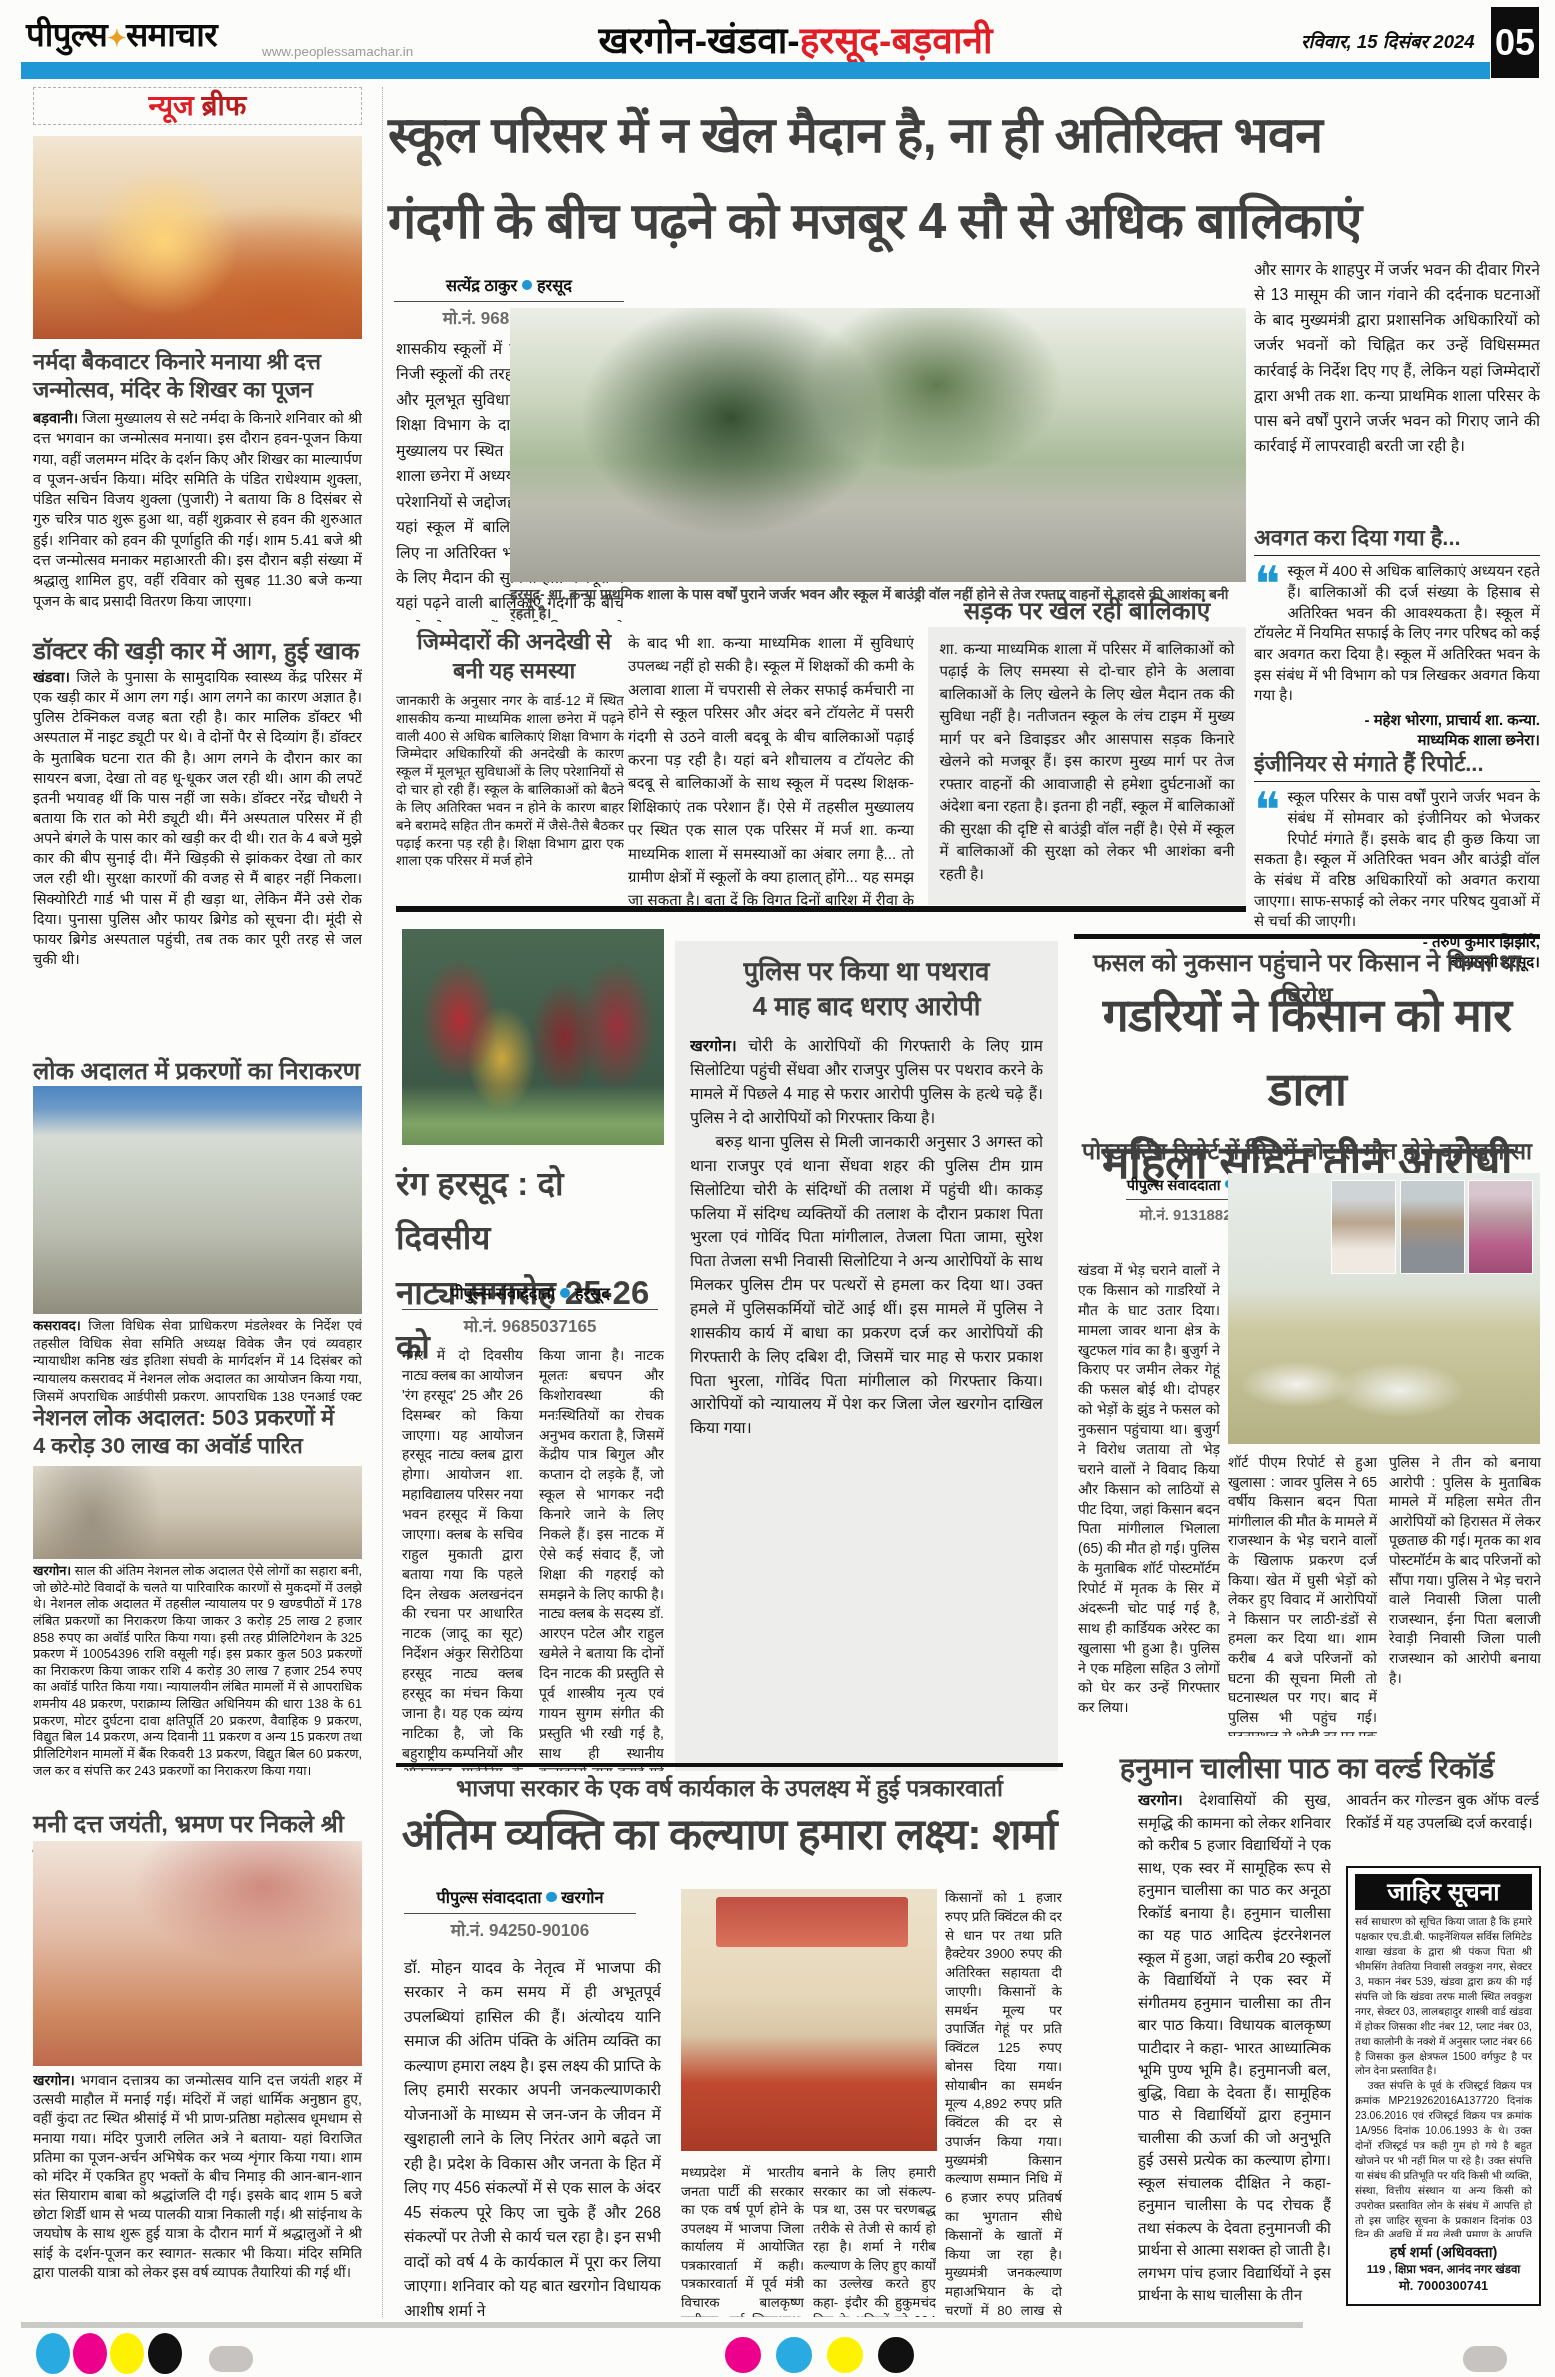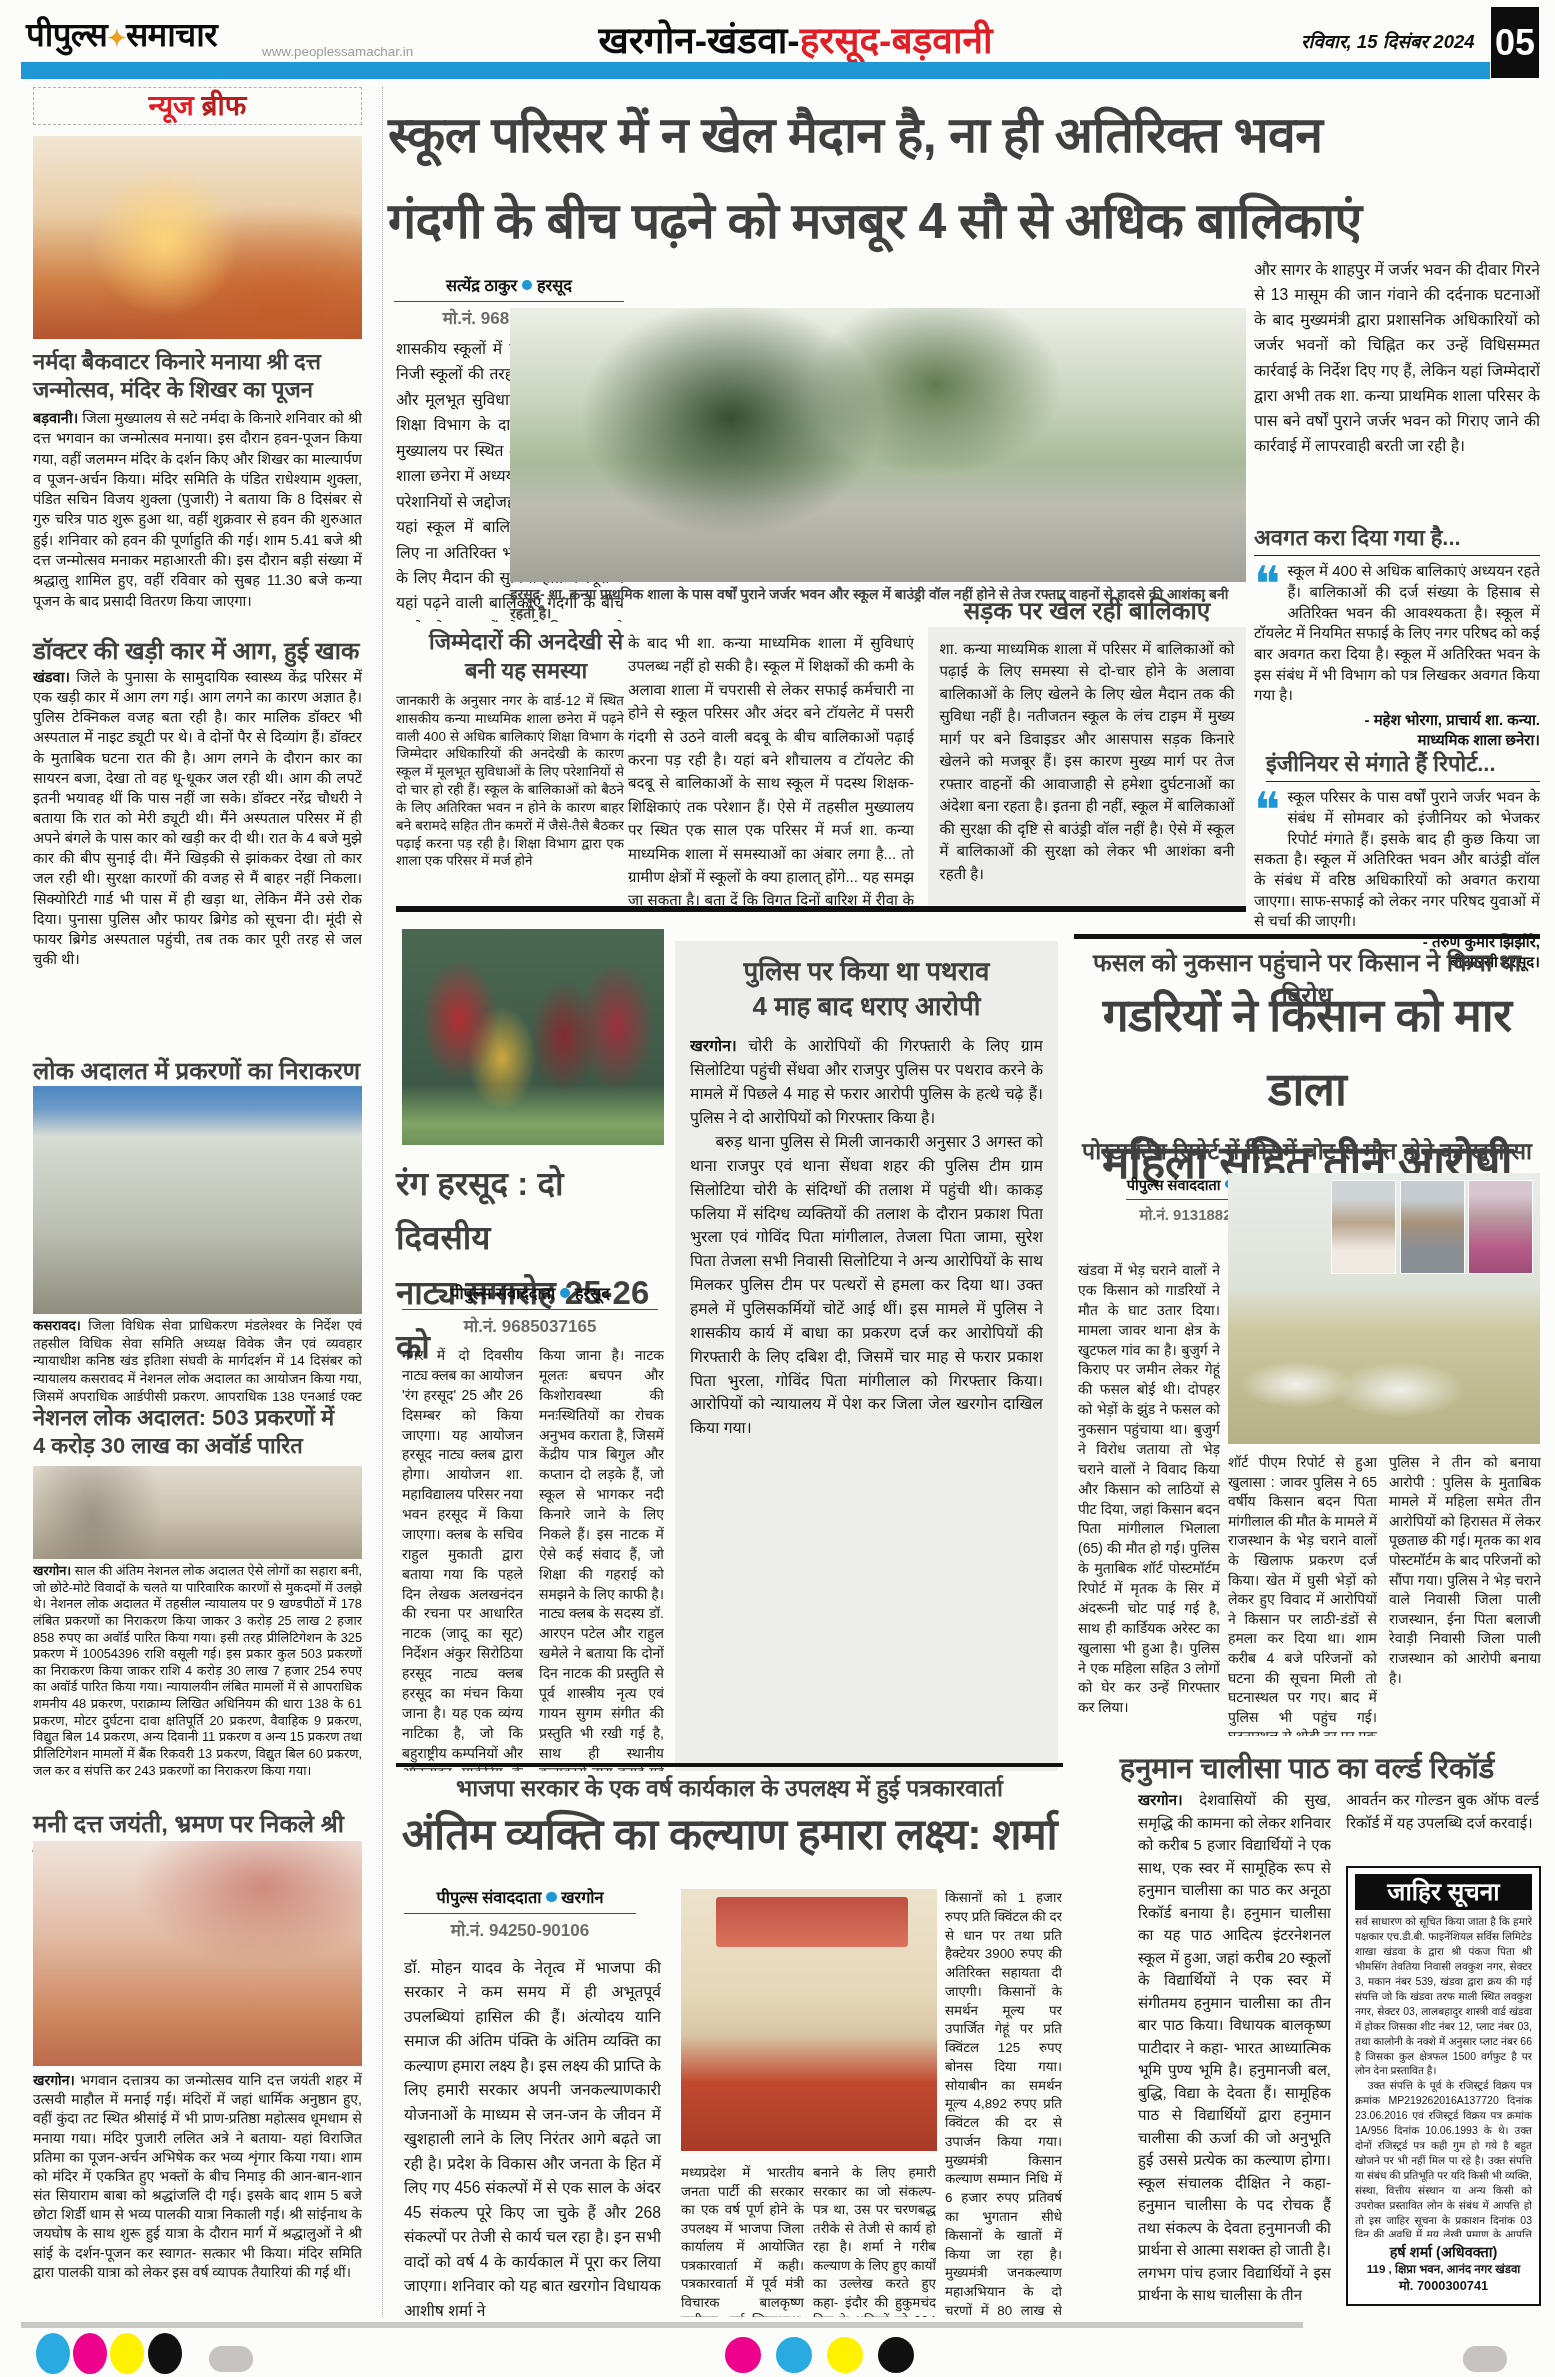--- a/index.html
+++ b/index.html
@@ -105,36 +105,36 @@
     <div class="byl-phone">मो.नं. 9685037165</div>
   </div>
 
   <div class="abs bt" style="left:396px;top:336px;width:228px;height:286px;font-size:15.7px;line-height:1.62;">शासकीय स्कूलों में पढ़ने वाले बच्चों को निजी स्कूलों की तरह गुणवत्तायुक्त शिक्षा और मूलभूत सुविधाएं उपलब्ध कराने के शिक्षा विभाग के दावों के बीच तहसील मुख्यालय पर स्थित शा. कन्या माध्यमिक शाला छनेरा में अध्ययनरत बालिकाओं को परेशानियों से जद्दोजहद करना पड़ रहा है। यहां स्कूल में बालिकाओं को बैठने के लिए ना अतिरिक्त भवन है, ना ही खेलने के लिए मैदान की सुविधा है... मजबूरी में यहां पढ़ने वाली बालिकाएं गंदगी के बीच पढ़ने को मजबूर हैं। हैरानी की बात यह है शिक्षा विभाग के जिम्मेदार अधिकारी सब कुछ जानकर अनजान बने बैठे हैं।</div>
 
   <div class="abs photo p-school" style="left:510px;top:308px;width:736px;height:274px;"></div>
   <div class="abs hl" style="left:510px;top:585px;width:736px;height:38px;font-size:14px;line-height:1.35;font-weight:700;">हरसूद- शा. कन्या प्राथमिक शाला के पास वर्षों पुराने जर्जर भवन और स्कूल में बाउंड्री वॉल नहीं होने से तेज रफ्तार वाहनों से हादसे की आशंका बनी रहती है।</div>
 
   <div class="abs bt" style="left:628px;top:631px;width:286px;height:274px;font-size:15px;line-height:1.56;">के बाद भी शा. कन्या माध्यमिक शाला में सुविधाएं उपलब्ध नहीं हो सकी है। स्कूल में शिक्षकों की कमी के अलावा शाला में चपरासी से लेकर सफाई कर्मचारी ना होने से स्कूल परिसर और अंदर बने टॉयलेट में पसरी गंदगी से उठने वाली बदबू के बीच बालिकाओं पढ़ाई करना पड़ रही है। यहां बने शौचालय व टॉयलेट की बदबू से बालिकाओं के साथ स्कूल में पदस्थ शिक्षक-शिक्षिकाएं तक परेशान हैं। ऐसे में तहसील मुख्यालय पर स्थित एक साल एक परिसर में मर्ज शा. कन्या माध्यमिक शाला में समस्याओं का अंबार लगा है... तो ग्रामीण क्षेत्रों में स्कूलों के क्या हालात् होंगे... यह समझ जा सकता है। बता दें कि विगत दिनों बारिश में रीवा के गढ़गांव</div>
 
-  <div class="abs hl center" style="left:412px;top:628px;width:228px;height:59px;font-size:22px;line-height:1.3;"><span>जिम्मेदारों की अनदेखी से</span><br><span>बनी यह समस्या</span></div>
+  <div class="abs hl center" style="left:400px;top:628px;width:228px;height:59px;font-size:22px;line-height:1.3;"><span>जिम्मेदारों की अनदेखी से</span><br><span>बनी यह समस्या</span></div>
   <div class="abs bt" style="left:396px;top:692px;width:228px;height:208px;font-size:13.4px;line-height:1.33;">जानकारी के अनुसार नगर के वार्ड-12 में स्थित शासकीय कन्या माध्यमिक शाला छनेरा में पढ़ने वाली 400 से अधिक बालिकाएं शिक्षा विभाग के जिम्मेदार अधिकारियों की अनदेखी के कारण स्कूल में मूलभूत सुविधाओं के लिए परेशानियों से दो चार हो रही हैं। स्कूल के बालिकाओं को बैठने के लिए अतिरिक्त भवन न होने के कारण बाहर बने बरामदे सहित तीन कमरों में जैसे-तैसे बैठकर पढ़ाई करना पड़ रही है। शिक्षा विभाग द्वारा एक शाला एक परिसर में मर्ज होने</div>
 
   <div class="abs hl center" style="left:928px;top:593px;width:318px;height:30px;font-size:24.4px;">सड़क पर खेल रही बालिकाएं</div>
   <div class="abs greybox bt" style="left:928px;top:627px;width:318px;height:278px;padding:10.5px 11.6px;font-size:15px;line-height:1.5;">शा. कन्या माध्यमिक शाला में परिसर में बालिकाओं को पढ़ाई के लिए समस्या से दो-चार होने के अलावा बालिकाओं के लिए खेलने के लिए खेल मैदान तक की सुविधा नहीं है। नतीजतन स्कूल के लंच टाइम में मुख्य मार्ग पर बने डिवाइडर और आसपास सड़क किनारे खेलने को मजबूर हैं। इस कारण मुख्य मार्ग पर तेज रफ्तार वाहनों की आवाजाही से हमेशा दुर्घटनाओं का अंदेशा बना रहता है। इतना ही नहीं, स्कूल में बालिकाओं की सुरक्षा की दृष्टि से बाउंड्री वॉल नहीं है। ऐसे में स्कूल में बालिकाओं की सुरक्षा को लेकर भी आशंका बनी रहती है।</div>
 
   <div class="abs bt" style="left:1254px;top:257px;width:286px;height:260px;font-size:15.7px;line-height:1.6;">और सागर के शाहपुर में जर्जर भवन की दीवार गिरने से 13 मासूम की जान गंवाने की दर्दनाक घटनाओं के बाद मुख्यमंत्री द्वारा प्रशासनिक अधिकारियों को जर्जर भवनों को चिह्नित कर उन्हें विधिसम्मत कार्रवाई के निर्देश दिए गए हैं, लेकिन यहां जिम्मेदारों द्वारा अभी तक शा. कन्या प्राथमिक शाला परिसर के पास बने वर्षों पुराने जर्जर भवन को गिराए जाने की कार्रवाई में लापरवाही बरती जा रही है।</div>
 
   <div class="abs" style="left:1254px;top:521px;width:286px;">
     <div class="hl" style="font-size:22px;border-bottom:1.7px solid #222;padding-bottom:3.5px;">अवगत करा दिया गया है...</div>
     <div class="bt" style="height:149px;font-size:15px;line-height:1.38;margin-top:5.8px;"><span class="qmark">❝</span><span>स्कूल में 400 से अधिक बालिकाएं अध्ययन रहते हैं। बालिकाओं की दर्ज संख्या के हिसाब से अतिरिक्त भवन की आवश्यकता है। स्कूल में टॉयलेट में नियमित सफाई के लिए नगर परिषद को कई बार अवगत करा दिया है। स्कूल में अतिरिक्त भवन के इस संबंध में भी विभाग को पत्र लिखकर अवगत किया गया है।</span></div>
     <div class="attr"><span>- महेश भोरगा, प्राचार्य शा. कन्या.</span><br><span>माध्यमिक शाला छनेरा।</span></div>
   </div>
 
   <div class="abs" style="left:1254px;top:747px;width:286px;">
-    <div class="hl" style="font-size:22px;border-bottom:1.7px solid #222;padding-bottom:3.5px;margin-left:12px;">इंजीनियर से मंगाते हैं रिपोर्ट...</div>
+    <div class="hl" style="font-size:22px;border-bottom:1.7px solid #222;padding-bottom:3.5px;">इंजीनियर से मंगाते हैं रिपोर्ट...</div>
     <div class="bt" style="height:145px;font-size:15px;line-height:1.38;margin-top:5.8px;"><span class="qmark">❝</span><span>स्कूल परिसर के पास वर्षों पुराने जर्जर भवन के संबंध में सोमवार को इंजीनियर को भेजकर रिपोर्ट मंगाते हैं। इसके बाद ही कुछ किया जा सकता है। स्कूल में अतिरिक्त भवन और बाउंड्री वॉल के संबंध में वरिष्ठ अधिकारियों को अवगत कराया जाएगा। साफ-सफाई को लेकर नगर परिषद युवाओं में से चर्चा की जाएगी।</span></div>
     <div class="attr"><span>- तरुण कुमार झिझौरे,</span><br><span>बीआरसी हरसूद।</span></div>
   </div>
 
   <div class="rule abs" style="left:396px;top:906px;width:850px;height:5.8px;"></div>
 
   <div class="abs photo p-theatre" style="left:402px;top:929px;width:262px;height:216px;"></div>
   <div class="abs hl" style="left:396px;top:1157px;width:268px;height:111px;font-size:33px;line-height:1.65;"><span>रंग हरसूद : दो दिवसीय</span><br><span>नाट्य समारोह 25-26 को</span></div>
   <div class="abs bylinebox" style="left:402px;top:1282px;width:256px;">
     <div class="byl-name"><span>पीपुल्स संवाददाता</span><span class="dot"></span><span>हरसूद</span></div>

